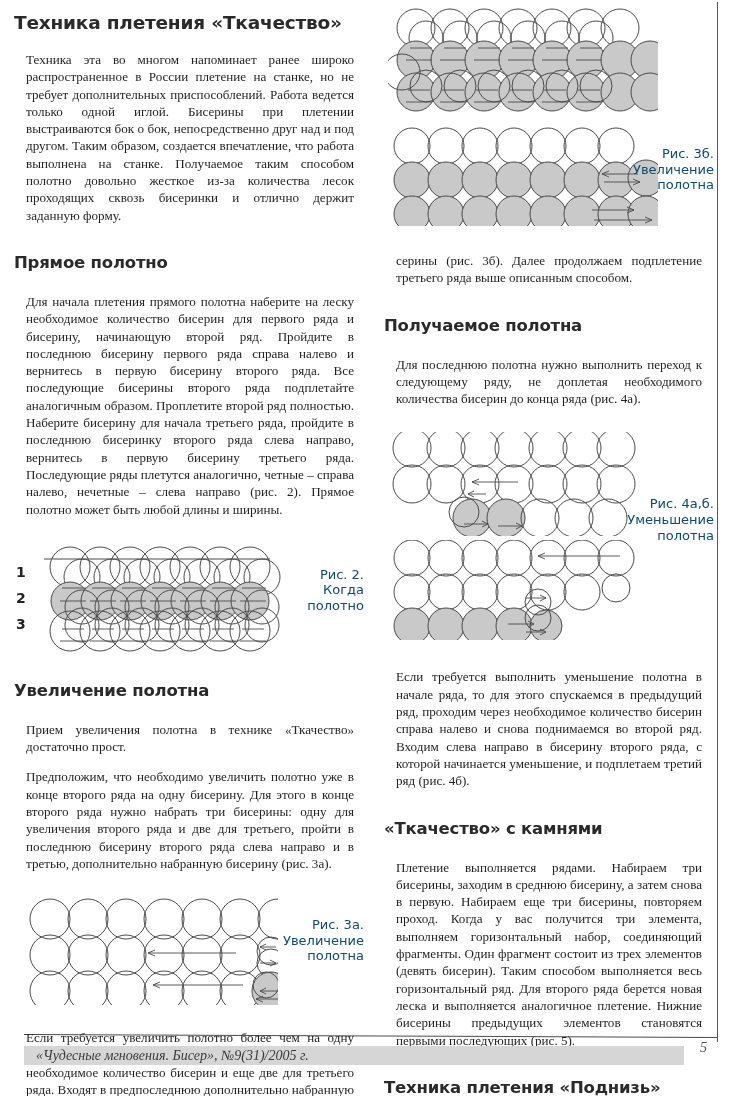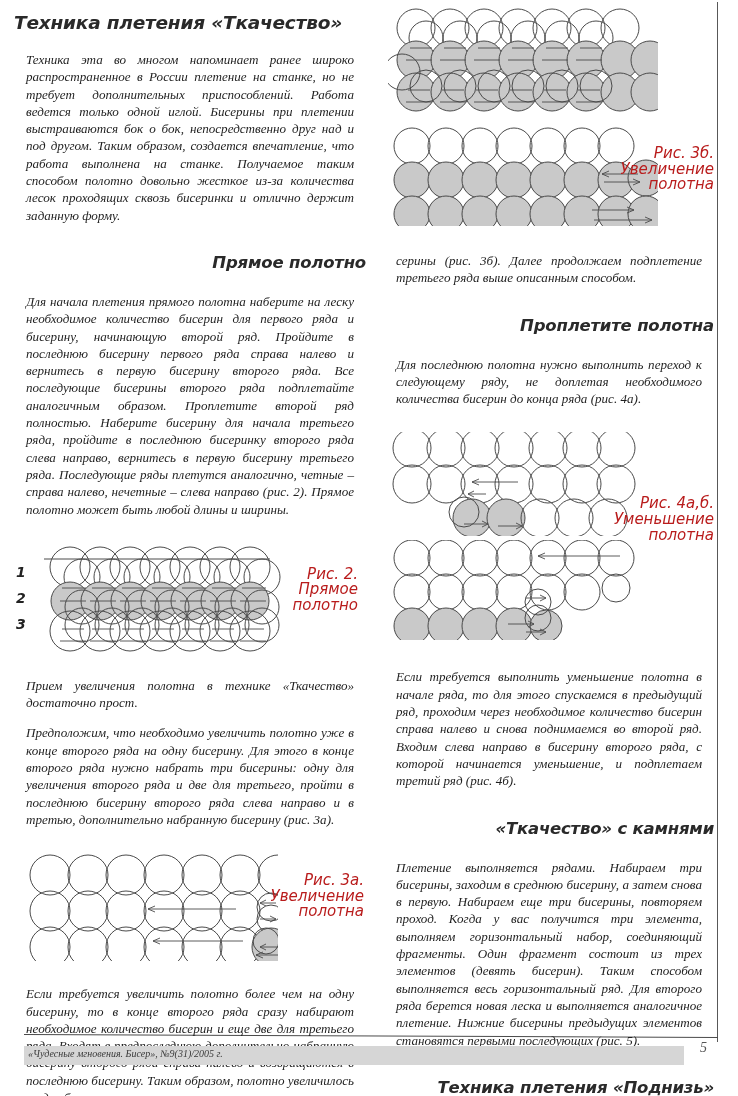--- a/index.html
+++ b/index.html
@@ -38,21 +38,20 @@
     height: 1px;
     background: #4a4a4a;
     transform: rotate(0.25deg);
     transform-origin: left center;
   }
   .columns {
     position: absolute;
     left: 0; top: 0;
     width: 632px;
     height: 1020px;
-    font-style: italic;
   }
   .col {
     position: absolute;
     top: 0;
   }
   .col-left  { left: 14px;  width: 352px; }
   .col-right { left: 384px; width: 330px; }
 
   h1.title {
     font-family: "DejaVu Sans", sans-serif;
@@ -64,21 +63,20 @@
     color: #2a2a2a;
   }
   h2.heading {
     font-family: "DejaVu Sans", sans-serif;
     font-weight: bold;
     font-size: 16.5px;
     letter-spacing: -0.2px;
     margin: 0;
     padding: 16px 0 9px 0;
     color: #2a2a2a;
-    text-align: right;
   }
   p.body {
     font-family: "Liberation Serif", serif;
     font-size: 13.1px;
     line-height: 17.3px;
     text-align: justify;
     margin: 12px;
     padding: 0 0 1px 0;
     color: #1f1f1f;
   }
@@ -88,24 +86,24 @@
   
   .figure {
     position: relative;
     width: 100%;
   }
   .fig-canvas {
     position: relative;
   }
   .fig-caption {
     font-family: "DejaVu Sans", sans-serif;
-    font-size: 15px;
+    font-size: 13px;
     line-height: 15.6px;
     text-align: right;
-    color: #b91c1c;
+    color: #0c4a6e;
     position: absolute;
   }
   .rowlabels {
     position: absolute;
     font-family: "DejaVu Sans", sans-serif;
     font-weight: bold;
     font-size: 14px;
     color: #222;
   }
   .rowlabels span {
@@ -123,25 +121,25 @@
   }
   .footer-band {
     position: absolute;
     left: 0; top: 0;
     width: 660px;
     height: 19px;
     background: #d6d6d6;
   }
   .footer-text {
     position: absolute;
-    left: 4px;
+    left: 12px;
     top: 2px;
     font-family: "Liberation Serif", serif;
     font-style: italic;
-    font-size: 10px;
+    font-size: 14px;
     color: #3a3a3a;
     white-space: nowrap;
   }
   .page-number {
     position: absolute;
     left: 700px;
     top: 1040px;
     font-family: "Liberation Serif", serif;
     font-style: italic;
     font-size: 14px;
@@ -261,31 +259,32 @@
                 <line x1="24" y1="84" x2="46" y2="84"></line>
                   <line x1="54" y1="84" x2="76" y2="84"></line>
                 <line x1="84" y1="84" x2="106" y2="84"></line>
                   <line x1="114" y1="84" x2="136" y2="84"></line>
                 <line x1="144" y1="84" x2="166" y2="84"></line>
                   <line x1="174" y1="84" x2="196" y2="84"></line>
                 <line x1="204" y1="84" x2="226" y2="84"></line>
               </g>
             </g>
           </svg>
-          <div class="fig-caption" style="right:8px; top:24px; width:92px;">
+          <div class="fig-caption" style="right:2px; top:24px; width:92px;">
             <div>Рис. 2.</div>
-            <div>Прямое</div>
+            <div>Когда</div>
             <div>полотно</div>
           </div>
         </div>
       </div>
 
       <div class="gap-m"></div>
 
 
+      <h2 class="heading">Увеличение полотна</h2>
 
       <p class="body">Прием увеличения полотна в технике «Ткачество» достаточно прост.</p>
       <p class="body">Предположим, что необходимо увеличить полотно уже в конце второго ряда на одну бисерину. Для этого в конце второго ряда нужно набрать три бисерины: одну для увеличения второго ряда и две для третьего, пройти в последнюю бисерину второго ряда слева направо и в третью, дополнительно набранную бисерину (рис. 3а).</p>
 
       <div class="gap-m"></div>
 
       <div class="figure">
         <div class="fig-canvas" style="height:108px;">
           <svg width="250" height="108" viewBox="0 0 250 108" style="position:absolute;left:14px;top:0;">
             <g stroke="#4a4a4a" stroke-width="1" fill="none">
@@ -485,21 +484,21 @@
             <div>Увеличение</div>
             <div>полотна</div>
           </div>
         </div>
       </div>
 
       <div class="gap-m"></div>
 
       <p class="body">серины (рис. 3б). Далее продолжаем подплетение третьего ряда выше описанным способом.</p>
 
-      <h2 class="heading">Проплетите полотна</h2>
+      <h2 class="heading">Получаемое полотна</h2>
 
       <p class="body">Для последнюю полотна нужно выполнить переход к следующему ряду, не доплетая необходимого количества бисерин до конца ряда (рис. 4а).</p>
 
       <div class="gap-m"></div>
 
       <div class="figure">
         <div class="fig-canvas" style="height:212px;">
 
           <svg width="270" height="104" viewBox="0 0 270 104" style="position:absolute;left:4px;top:0;">
             <g stroke="#4a4a4a" stroke-width="1" fill="none">

